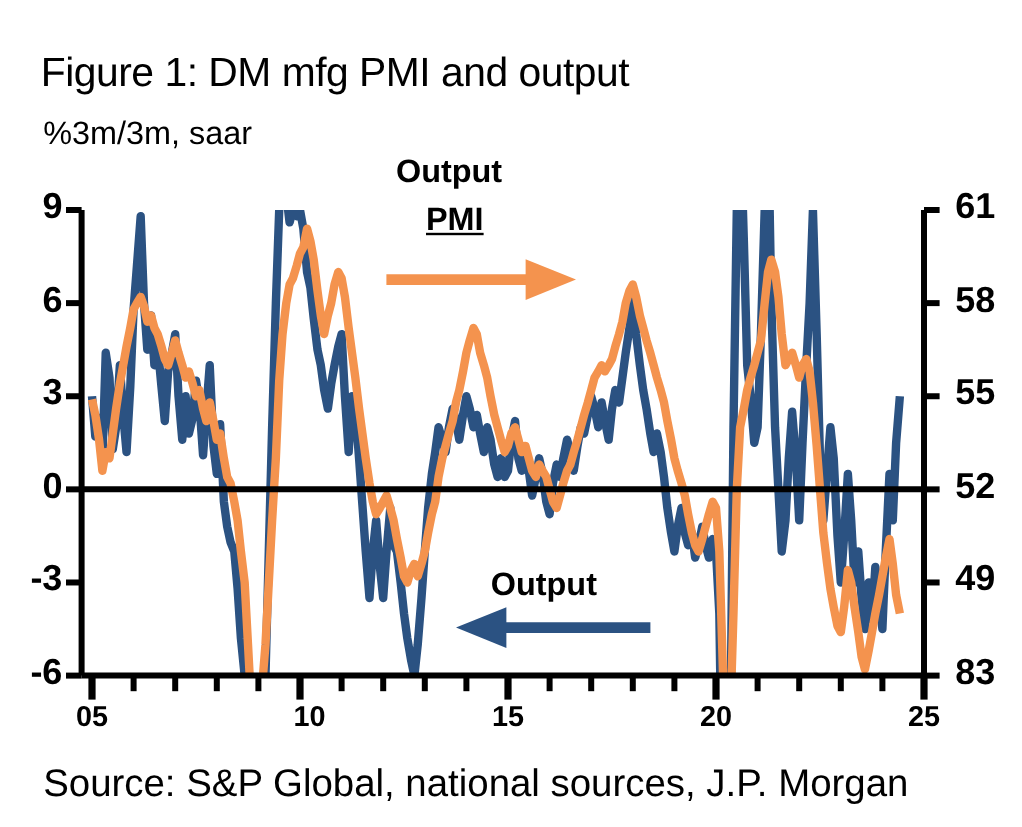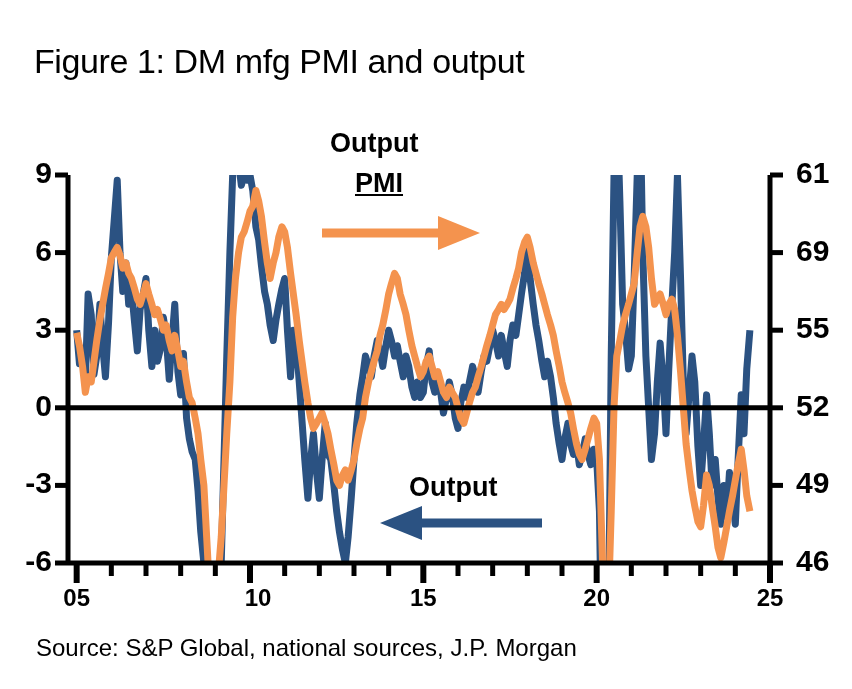--- a/index.html
+++ b/index.html
@@ -35,21 +35,21 @@
   }
   .unit-right {
     position: absolute;
     left: 468px; top: 100px;
     font-size: 27px;
     white-space: nowrap;
   }
   .source {
     position: absolute;
     left: 36px; top: 634px;
-    font-size: 24px;
+    font-size: 32px;
     white-space: nowrap;
   }
   .annot {
     position: absolute;
     font-size: 27px;
     font-weight: bold;
     white-space: nowrap;
   }
   .annot-output-pmi-1 { left: 330px; top: 128px; }
   .annot-output-pmi-2 { left: 355px; top: 168px; text-decoration: underline; }
@@ -72,20 +72,21 @@
     white-space: nowrap;
   }
   svg { display: block; position: absolute; left: 0; top: 0; }
 </style>
 </head>
 <body>
 
 <div id="figure">
 
   <div class="title">Figure 1: DM mfg PMI and output</div>
+  <div class="unit-left">%3m/3m, saar</div>
 
   <div class="annot annot-output-pmi-1">Output</div>
   <div class="annot annot-output-pmi-2">PMI</div>
   <div class="annot annot-output">Output</div>
 
   <div class="source">Source: S&amp;P Global, national sources, J.P. Morgan</div>
 
   <svg id="plot" width="852" height="689">
     <defs>
       <clipPath id="plotclip">
@@ -145,25 +146,25 @@
 
   <div id="ylabels-left">
       <div class="axis-label ylab-left" style="left: 6px; top: 544px; position: absolute;">-6</div>
       <div class="axis-label ylab-left" style="left: 6px; top: 466.4px; position: absolute;">-3</div>
       <div class="axis-label ylab-left" style="left: 6px; top: 388.8px; position: absolute;">0</div>
       <div class="axis-label ylab-left" style="left: 6px; top: 311.2px; position: absolute;">3</div>
       <div class="axis-label ylab-left" style="left: 6px; top: 233.6px; position: absolute;">6</div>
       <div class="axis-label ylab-left" style="left: 6px; top: 156px; position: absolute;">9</div>
     </div>
   <div id="ylabels-right">
-      <div class="axis-label ylab-right" style="left: 796px; top: 544px; position: absolute;">46</div>
+      <div class="axis-label ylab-right" style="left: 796px; top: 544px; position: absolute;">83</div>
       <div class="axis-label ylab-right" style="left: 796px; top: 466.4px; position: absolute;">49</div>
       <div class="axis-label ylab-right" style="left: 796px; top: 388.8px; position: absolute;">52</div>
       <div class="axis-label ylab-right" style="left: 796px; top: 311.2px; position: absolute;">55</div>
-      <div class="axis-label ylab-right" style="left: 796px; top: 233.6px; position: absolute;">69</div>
+      <div class="axis-label ylab-right" style="left: 796px; top: 233.6px; position: absolute;">58</div>
       <div class="axis-label ylab-right" style="left: 796px; top: 156px; position: absolute;">61</div>
     </div>
   <div id="xlabels">
       <div class="xlab" style="width: 60px; left: 46.6667px; top: 584px;">05</div>
       <div class="xlab" style="width: 60px; left: 228px; top: 584px;">10</div>
       <div class="xlab" style="width: 60px; left: 393.333px; top: 584px;">15</div>
       <div class="xlab" style="width: 60px; left: 566.667px; top: 584px;">20</div>
       <div class="xlab" style="width: 60px; left: 740px; top: 584px;">25</div>
     </div>
 </div>

